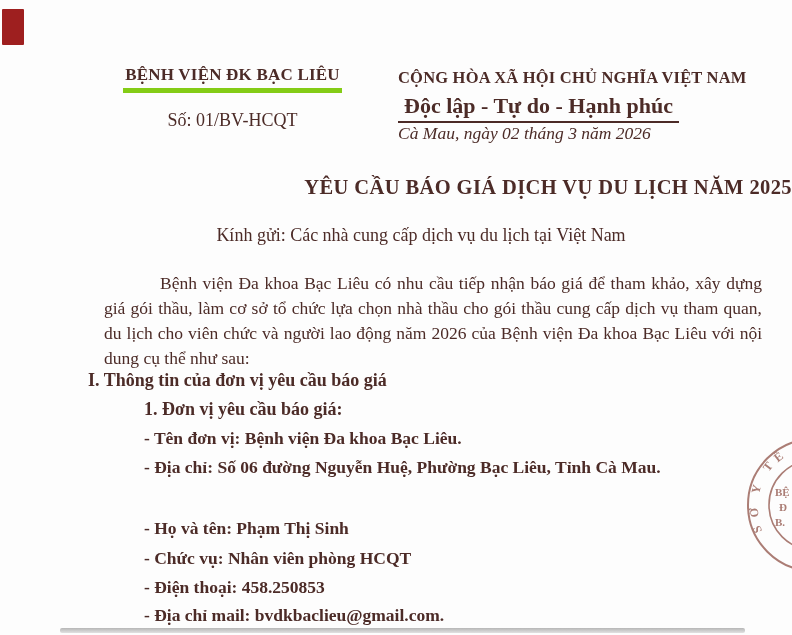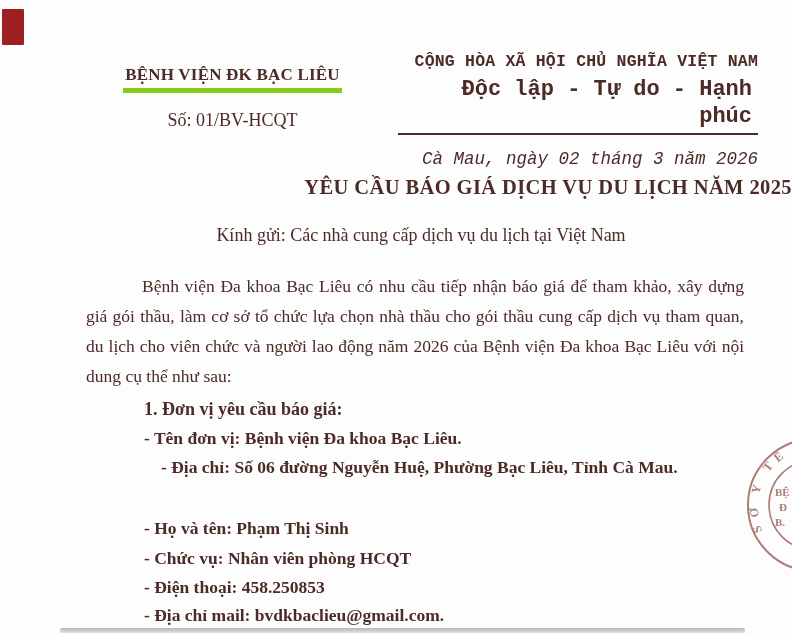--- a/index.html
+++ b/index.html
@@ -10,36 +10,36 @@
     position:relative;
   }
   .page{position:absolute;inset:0;background:#fdfdfd;}
   .abs{position:absolute;}
   
   .hdr-left{top:64px;left:95px;width:275px;text-align:center;line-height:1.25;}
   .hdr-left .l1{font-size:16px;letter-spacing:.3px;}
   .hdr-left .l2{font-size:17px;font-weight:bold;display:inline-block;
     border-bottom:5px solid #84cc16;padding:0 2px 3px 2px;letter-spacing:.2px;}
   .hdr-left .num{margin-top:16px;font-size:18px;}
-  .hdr-right{top:52px;left:398px;width:360px;text-align:right;line-height:1.25;font-family:Liberation Mono, monospace;}
+  .hdr-right{top:68px;left:398px;width:360px;text-align:left;line-height:1.25;}
   .hdr-right .l1{font-size:16.5px;font-weight:bold;letter-spacing:.2px;}
   .hdr-right .l2{font-size:22px;font-weight:bold;display:inline-block;
     border-bottom:2px solid #4c2b27;padding:0 6px 2px 6px;margin-top:3px;}
-  .hdr-right .date{margin-top:14px;font-size:17.5px;font-style:italic;}
+  .hdr-right .date{margin-top:0;font-size:17.5px;font-style:italic;}
   
   .title{top:176px;left:50px;right:0;text-align:right;
     font-size:20.5px;font-weight:bold;letter-spacing:.4px;}
   .salute{top:225px;left:50px;right:0;text-align:center;font-size:18px;}
   
-  .para{top:271px;left:86px;width:658px;text-align:justify;
-    text-indent:56px;font-size:17.5px;line-height:30px;}
+  .para{top:271px;left:104px;width:658px;text-align:justify;
+    text-indent:56px;font-size:17.5px;line-height:25px;}
   .sec-heading{top:370px;left:88px;font-size:18px;font-weight:bold;}
   .line{left:144px;font-size:17.5px;white-space:nowrap;font-weight:bold;}
   .line.bold{font-weight:bold;font-size:18px;}
-  .y-399{top:399px;} .y-428{top:428px;} .y-457{top:457px;margin-left:17px;} .y-487{top:487px;}
+  .y-399{top:399px;} .y-428{top:428px;} .y-457{top:457px;} .y-487{top:487px;}
   .y-518{top:518px;} .y-548{top:548px;} .y-577{top:577px;} .y-605{top:605px;}
   
   .corner-mark{top:9px;left:2px;width:22px;height:36px;background:#9e1f1f;border-radius:1px;}
   
   .stamp{top:428px;right:0;width:50px;height:157px;}
   .stamp text{font-family:"Liberation Serif","DejaVu Serif",serif;font-weight:bold;}
   
   .bottom-strip{top:628px;left:60px;width:685px;height:5px;
     background:linear-gradient(#9f9f9f,#d8d8d8);opacity:.75;border-radius:2px;}
 </style>
@@ -60,20 +60,21 @@
     <div><span class="l2">Độc lập - Tự do - Hạnh phúc</span></div>
     <div class="date">Cà Mau, ngày 02 tháng 3 năm 2026</div>
   </div>
 
   <div class="abs title">YÊU CẦU BÁO GIÁ DỊCH VỤ DU LỊCH NĂM 2025</div>
 
   <div class="abs salute">Kính gửi: Các nhà cung cấp dịch vụ du lịch tại Việt Nam</div>
 
   <div class="abs para">Bệnh viện Đa khoa Bạc Liêu có nhu cầu tiếp nhận báo giá để tham khảo, xây dựng giá gói thầu, làm cơ sở tổ chức lựa chọn nhà thầu cho gói thầu cung cấp dịch vụ tham quan, du lịch cho viên chức và người lao động năm 2026 của Bệnh viện Đa khoa Bạc Liêu với nội dung cụ thể như sau:</div>
 
+  <div class="abs sec-heading">I. Thông tin của đơn vị yêu cầu báo giá</div>
 
   <div class="abs line bold y-399">1. Đơn vị yêu cầu báo giá:</div>
   <div class="abs line y-428">- Tên đơn vị: Bệnh viện Đa khoa Bạc Liêu.</div>
   <div class="abs line y-457">- Địa chỉ: Số 06 đường Nguyễn Huệ, Phường Bạc Liêu, Tỉnh Cà Mau.</div>
 
   <div class="abs line y-518">- Họ và tên: Phạm Thị Sinh</div>
   <div class="abs line y-548">- Chức vụ: Nhân viên phòng HCQT</div>
   <div class="abs line y-577">- Điện thoại: 458.250853</div>
   <div class="abs line y-605">- Địa chỉ mail: bvdkbaclieu@gmail.com.</div>
 

